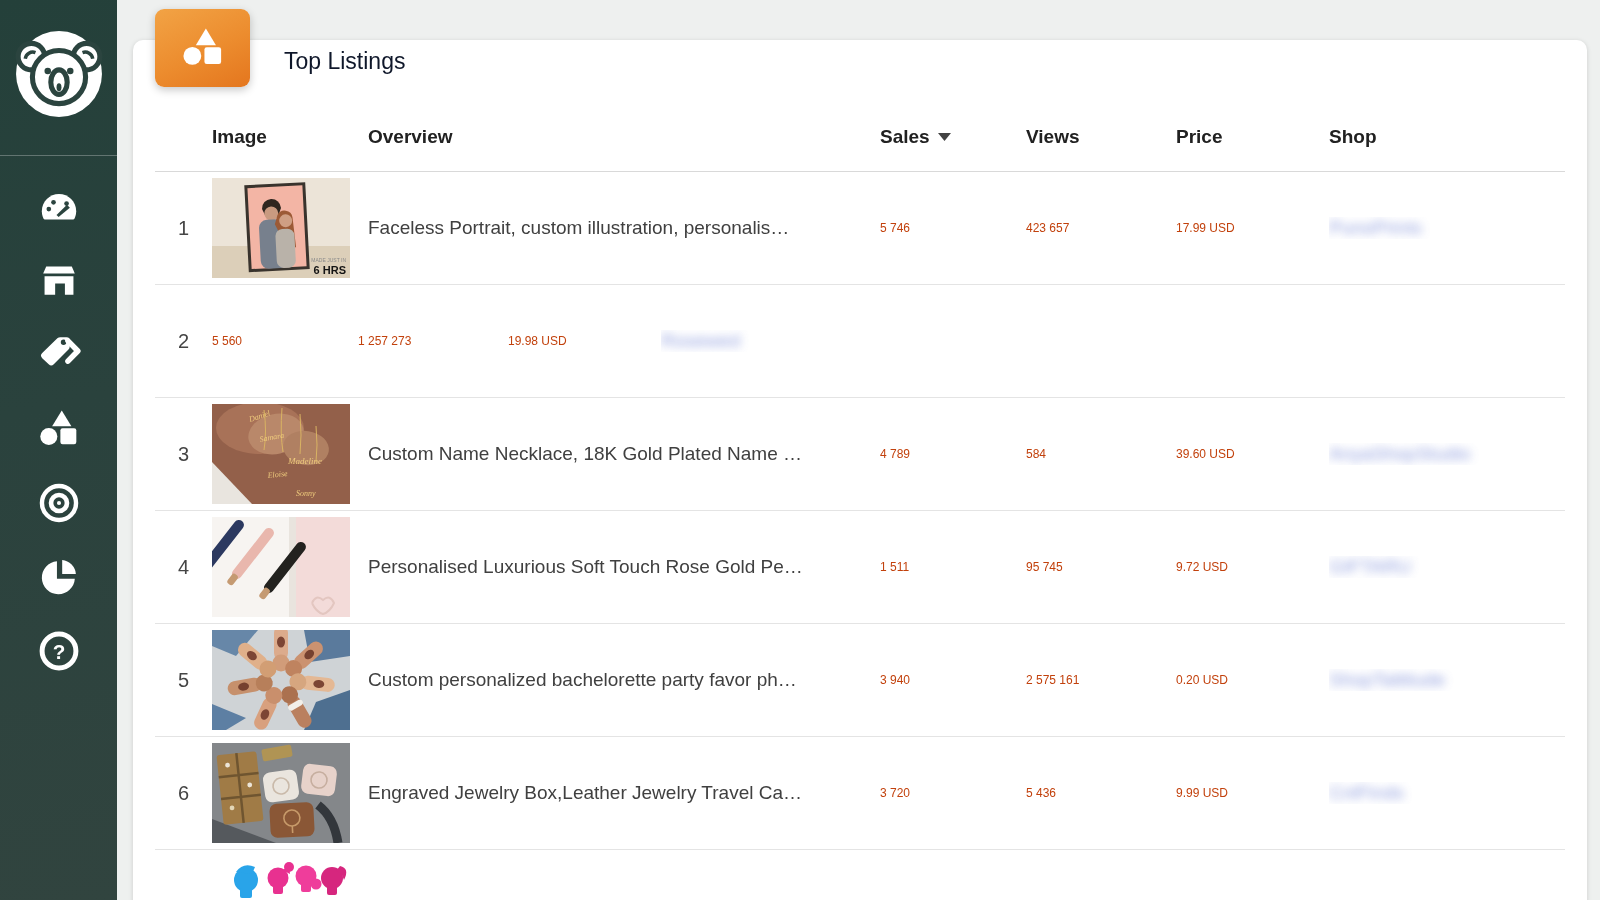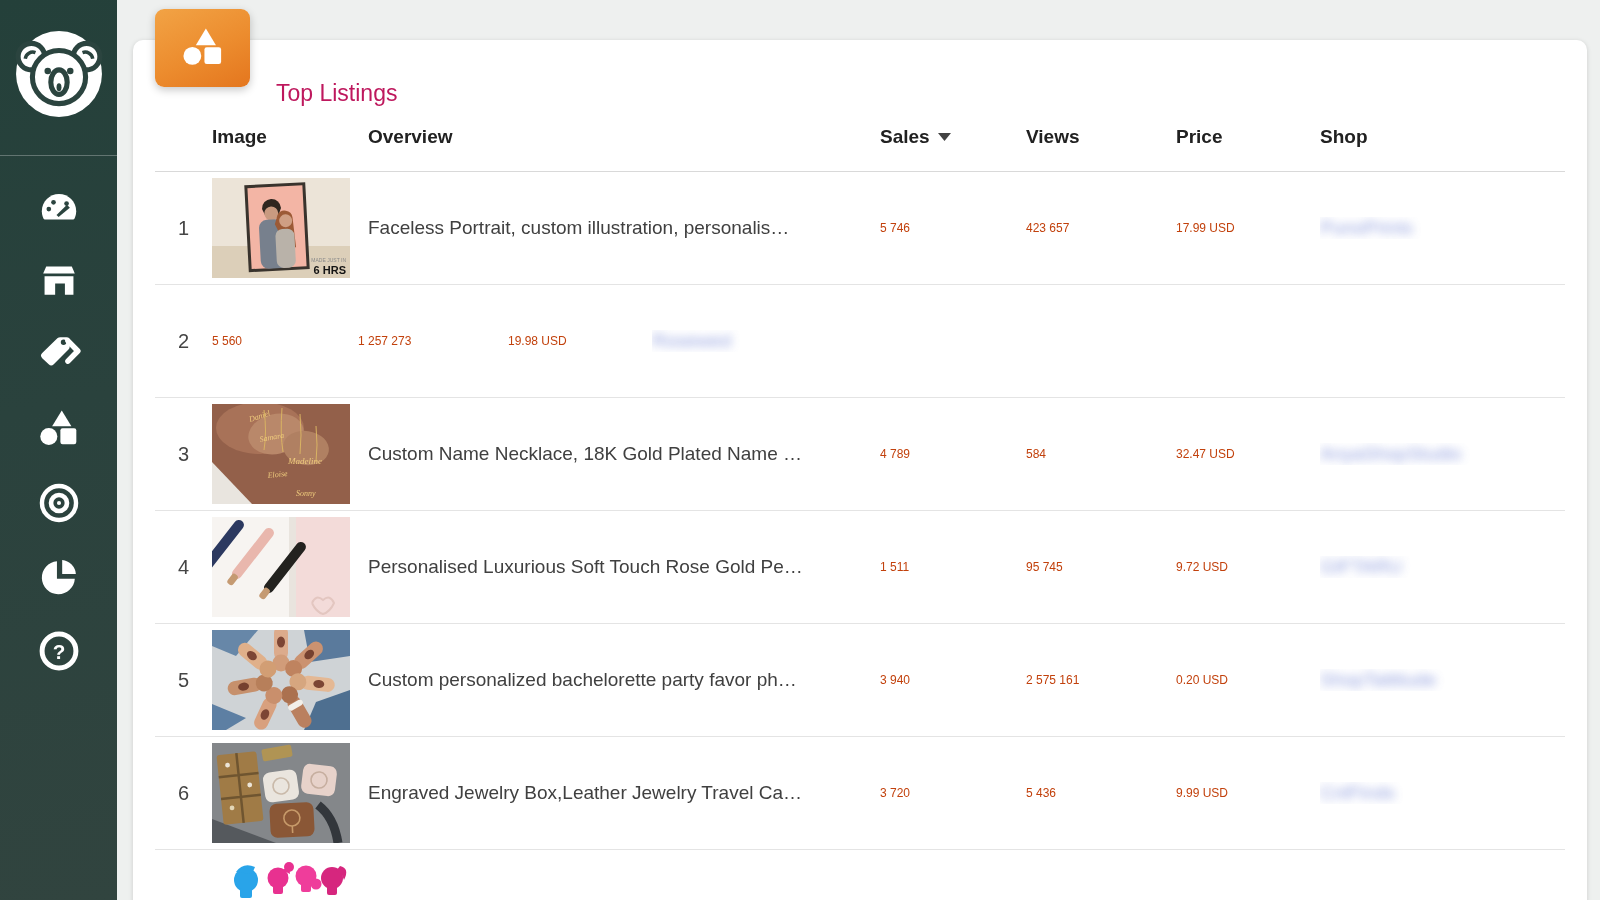--- a/index.html
+++ b/index.html
@@ -16,34 +16,34 @@
   .nav-item{width:47px;height:43px;display:flex;align-items:center;justify-content:center;cursor:pointer;}
   .nav-item svg{width:44px;height:44px;}
 
   
   .card{position:absolute;left:133px;top:40px;width:1454px;height:880px;background:#ffffff;
     border-radius:10px 10px 0 0;box-shadow:0 1px 5px rgba(0,0,0,0.14);}
   .tile{position:absolute;left:155px;top:9px;width:95px;height:78px;border-radius:9px;
     background:linear-gradient(155deg,#f2a345 0%,#ec8c2e 55%,#e4761e 100%);
     box-shadow:0 3px 8px rgba(0,0,0,0.22);display:flex;align-items:center;justify-content:center;z-index:5;}
   .tile svg{width:46px;height:46px;}
-  .card-title{position:absolute;left:276px;top:48px;font-size:23px;color:#be185d;z-index:5;margin-top:32px;}
+  .card-title{position:absolute;left:284px;top:48px;font-size:23px;color:#0f172a;z-index:5;}
 
   
   .table{position:absolute;left:155px;top:102px;width:1410px;}
   .thead{display:flex;align-items:center;height:69px;border-bottom:1px solid #d9d9d9;text-align:right;}
   .hc{font-size:19px;font-weight:bold;color:#212121;display:flex;align-items:center;}
   .row{display:flex;align-items:center;height:112px;border-bottom:1px solid #e4e4e4;}
   .c-num{width:57px;text-align:center;}
   .c-img{width:156px;}
   .c-ov{width:512px;overflow:hidden;white-space:nowrap;}
   .c-sales{width:146px;}
   .c-views{width:150px;}
   .c-price{width:144px;}
-  .c-shop{flex:1;overflow:hidden;white-space:nowrap;}
+  .c-shop{flex:1;overflow:hidden;white-space:nowrap;margin-left:9px;}
   .rank{font-size:20px;color:#454545;}
   .val{font-size:12px;color:#c2410c;}
   .thumb{width:138px;height:100px;display:block;overflow:hidden;cursor:pointer;}
   .thumb svg{display:block;width:138px;height:100px;}
   .link{font-size:19px;color:#404040;text-decoration:none;cursor:pointer;}
   .shoplink{font-size:19px;color:#7486d6;filter:blur(5px);opacity:.8;cursor:pointer;}
   .sort-arrow{margin-left:8px;width:13px;height:8px;display:inline-block;}
 </style>
 </head>
 <body>
@@ -207,21 +207,21 @@
           <text x="48" y="38" font-family="Liberation Serif, serif" font-style="italic" font-size="8" fill="#efcb7d" transform="rotate(-10 48 38)">Samara</text>
           <text x="76" y="60" font-family="Liberation Serif, serif" font-style="italic" font-size="9" fill="#efcb7d">Madeline</text>
           <text x="56" y="74" font-family="Liberation Serif, serif" font-style="italic" font-size="8" fill="#efcb7d" transform="rotate(-6 56 74)">Eloise</text>
           <text x="84" y="92" font-family="Liberation Serif, serif" font-style="italic" font-size="8" fill="#efcb7d">Sonny</text>
         </svg>
       </span>
         </div>
       <div class="c-ov"><span class="link">Custom Name Necklace, 18K Gold Plated Name …</span></div>
       <div class="c-sales val">4 789</div>
       <div class="c-views val">584</div>
-      <div class="c-price val">32.47 USD</div>
+      <div class="c-price val">39.60 USD</div>
       <div class="c-shop"><span class="shoplink">AnyaShopStudio</span></div>
     </div>
 
     <div class="row">
       <div class="c-num rank">4</div>
       <div class="c-img">
           <span class="thumb">
         <svg viewBox="0 0 138 100">
           <rect width="138" height="100" fill="#f7f4f1"></rect>
           <rect x="84" width="54" height="100" fill="#f3dbd9"></rect>

